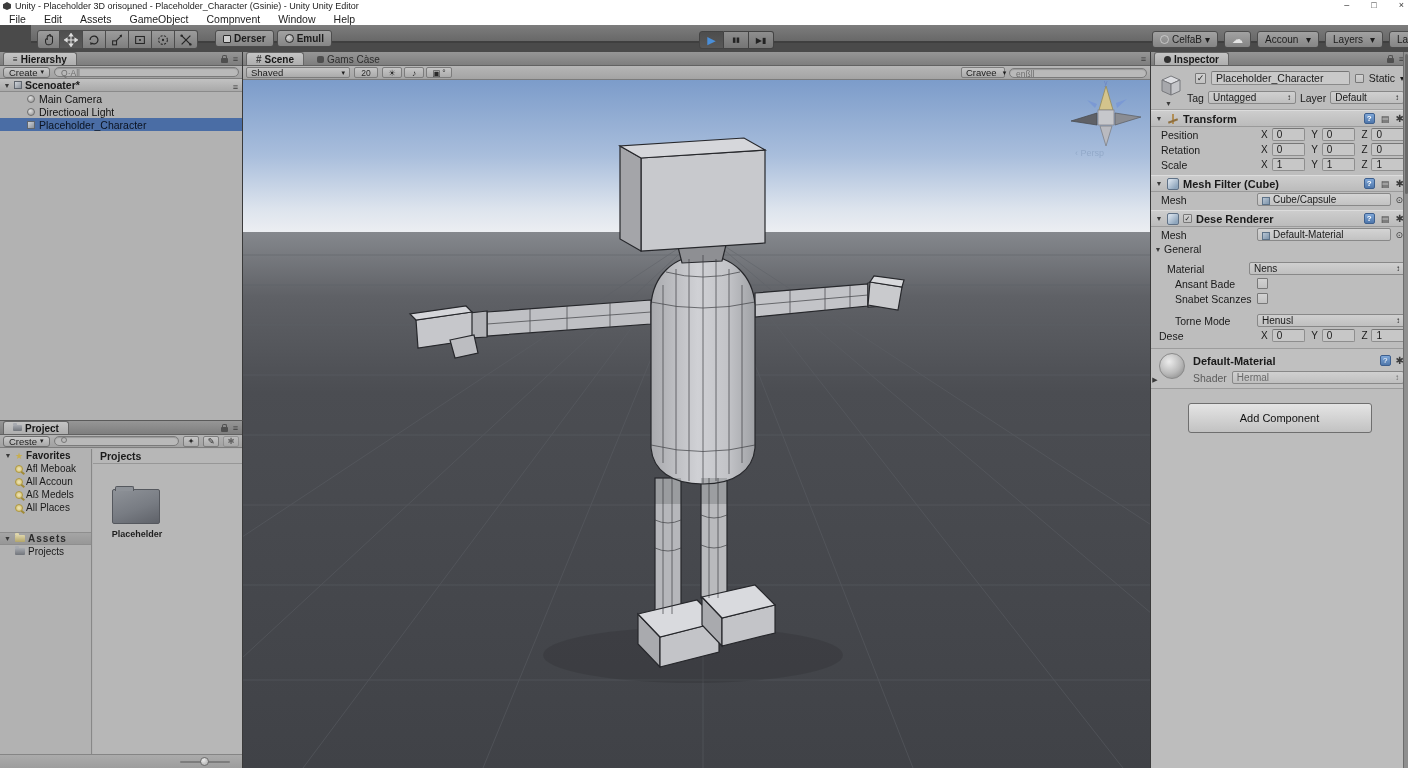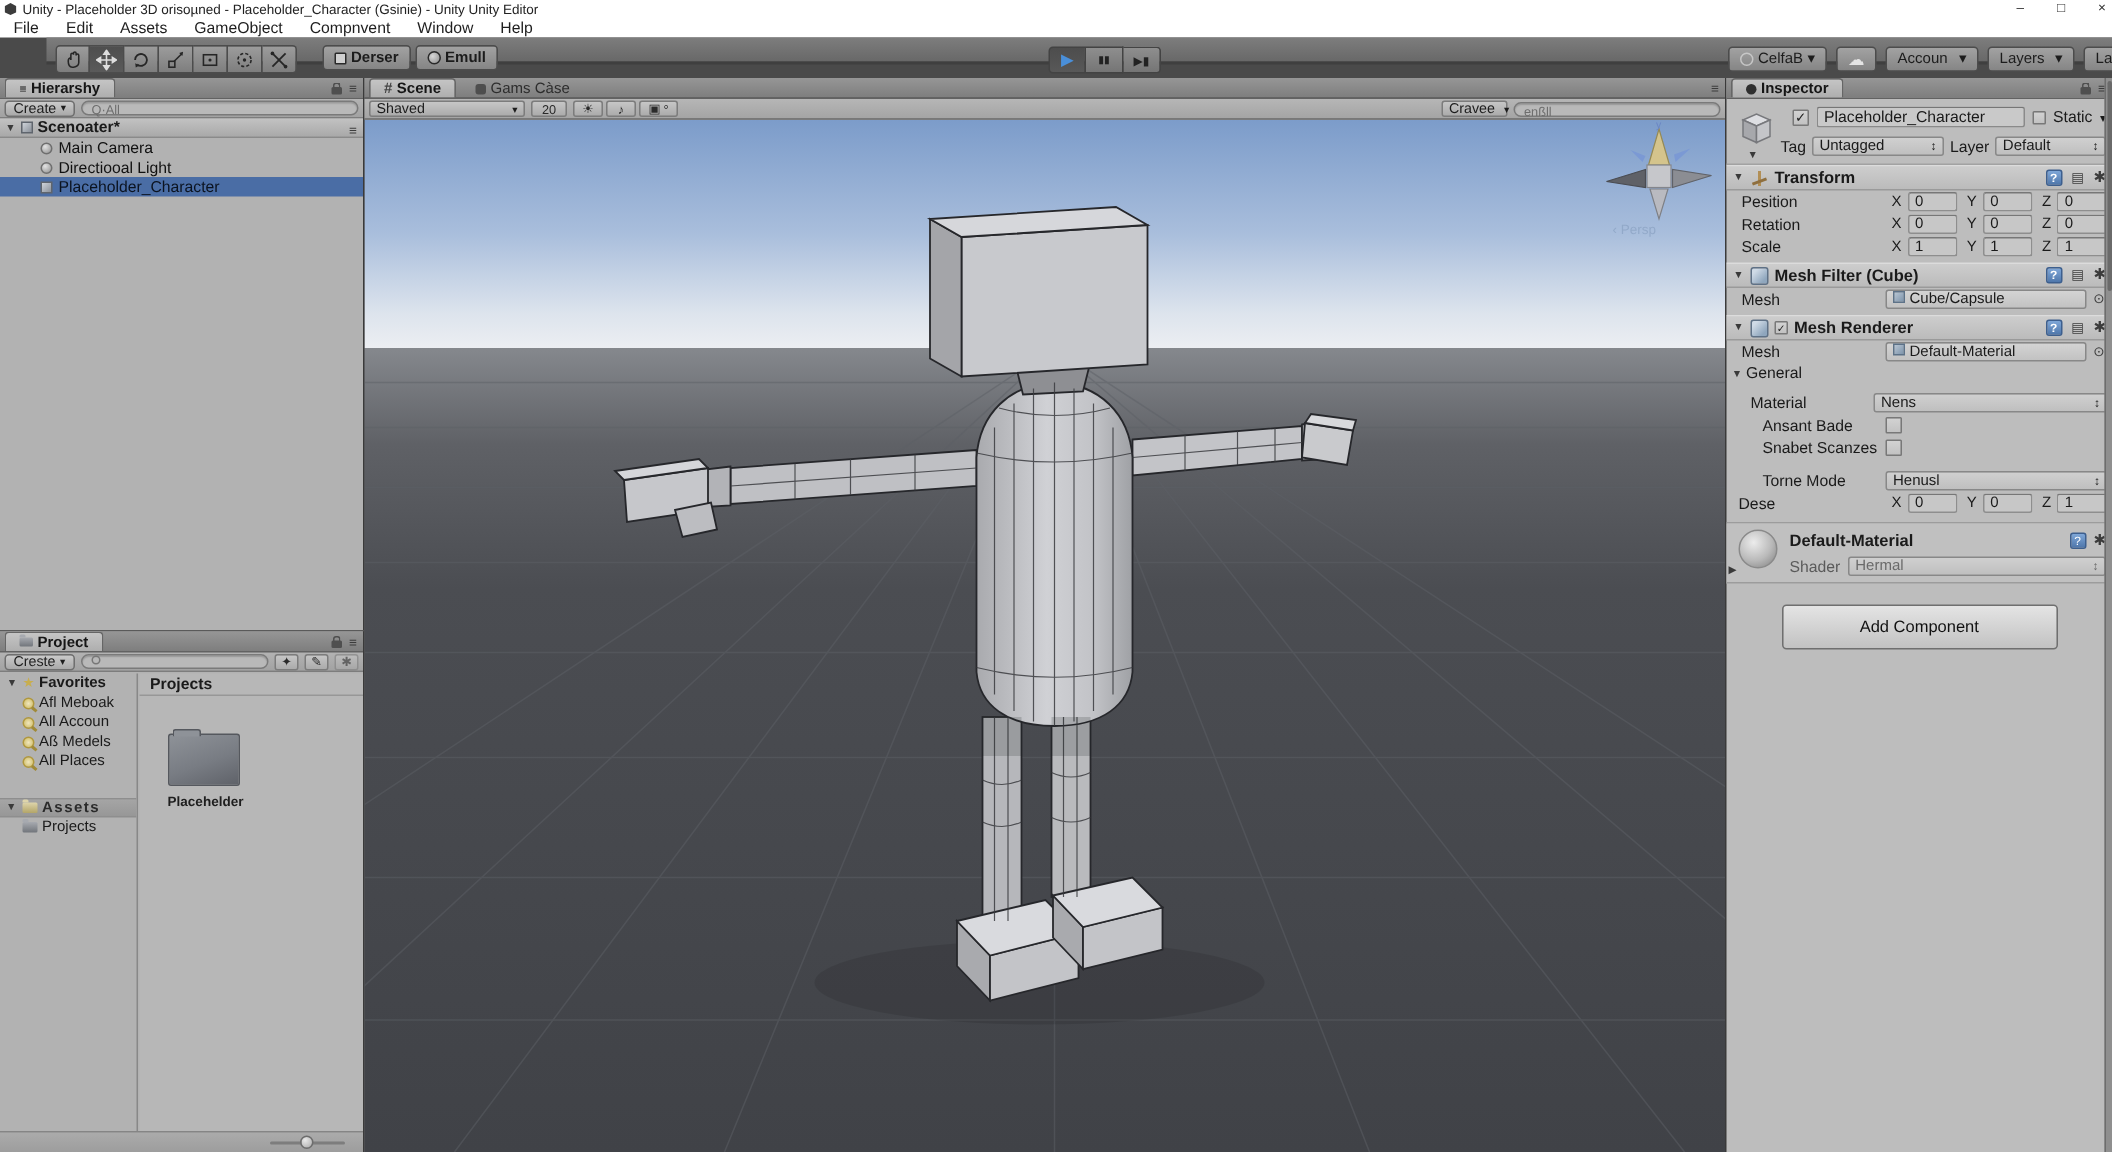--- a/index.html
+++ b/index.html
@@ -82,21 +82,21 @@
   .idd { background:linear-gradient(#d0d0d0,#bfbfbf); border:1px solid #888; border-radius:2px; height:13px; display:flex; align-items:center; justify-content:space-between; font-size:10px; padding:0 4px; }
   .irow { display:flex; align-items:center; height:15px; padding:0 3px 0 10px; gap:2px; }
   .ilbl { width:94px; flex:0 0 auto; font-size:10.5px; }
   .comp-h { height:17px; background:linear-gradient(#cdcdcd,#bbbbbb); border-top:1px solid #dcdcdc; border-bottom:1px solid #9a9a9a; display:flex; align-items:center; gap:4px; padding:0 4px; font-weight:bold; font-size:11px; position:relative; }
   .hicons { position:absolute; right:4px; top:2px; display:flex; gap:5px; align-items:center; }
   .bookic { width:11px; height:11px; background:linear-gradient(#7fa7d8,#4f77ab); border:1px solid #3d5f8e; border-radius:2px; color:#fff; font-size:8px; display:flex; align-items:center; justify-content:center; }
   .presetic { width:11px; height:11px; color:#3c3c3c; font-size:9px; display:flex; align-items:center; justify-content:center; }
   .gearic { color:#3c3c3c; font-size:10px; }
   .numf { flex:1; min-width:0; height:13px; background:#c7c7c7; border:1px solid #8e8e8e; border-top-color:#777; border-radius:2px; font-size:10px; display:flex; align-items:center; padding:0 4px; }
   .ax { font-size:10px; padding:0 2px 0 4px; }
-  .objf { flex:1; height:13px; background:linear-gradient(#d4d4d4,#c2c2c2); border:1px solid #888; border-radius:2px; display:flex; align-items:flex-start; gap:3px; padding:0 4px; font-size:10px; }
+  .objf { flex:1; height:13px; background:linear-gradient(#d4d4d4,#c2c2c2); border:1px solid #888; border-radius:2px; display:flex; align-items:flex-end; gap:3px; padding:0 4px; font-size:10px; }
   .miniassic { width:8px; height:8px; background:linear-gradient(135deg,#b9c6d4,#7d94ab); border:1px solid #5d7288; flex:0 0 auto; }
   .picker { font-size:9px; color:#3a3a3a; padding:0 2px; }
   .cicon { width:12px; height:12px; border-radius:2px; border:1px solid #5f7186; background:linear-gradient(135deg,#cfdae6 20%,#8fa6bd 80%); flex:0 0 auto; }
   .ticon { width:12px; height:12px; flex:0 0 auto; position:relative; }
   .ticon:before { content:""; position:absolute; left:5px; top:1px; width:2px; height:10px; background:#b28f56; }
   .ticon:after { content:""; position:absolute; left:1px; top:7px; width:10px; height:2px; background:#8f6f3e; transform:rotate(-20deg); }
   .matsphere { width:26px; height:26px; border-radius:50%; background:radial-gradient(circle at 38% 32%, #ececec, #b9b9b9 55%, #7e7e7e); border:1px solid #8a8a8a; flex:0 0 auto; }
   .addcomp { display:block; margin:14px auto 0; width:184px; height:30px; background:linear-gradient(#e4e4e4,#c2c2c2); border:1px solid #6f6f6f; border-radius:3px; font-size:11px; font-family:inherit; color:#111; }
   .divider { height:1px; background:#9c9c9c; }
   .scrollstrip { position:absolute; right:0; top:0; width:5px; height:716px; background:#8f8f8f; border-left:1px solid #6d6d6d; }
@@ -629,21 +629,21 @@
       </span>
     <span class="picker">⊙</span>
   </div>
 
   <div class="comp-h" style="margin-top:3px;">
     <span class="fold">▼</span>
     <span class="cicon"></span>
     <span class="chk" style="width:9px;height:9px;font-size:7px;">
         <span>✓</span>
       </span>
-    <span>Mesh Renderer</span>
+    <span>Dese Renderer</span>
     <span class="hicons">
         <span class="bookic">?</span>
         <span class="presetic">▤</span>
         <span class="gearic">✱</span>
       </span>
   </div>
   <div class="irow">
     <span class="ilbl">Mesh</span>
     <span class="objf">
         <span class="miniassic"></span>

